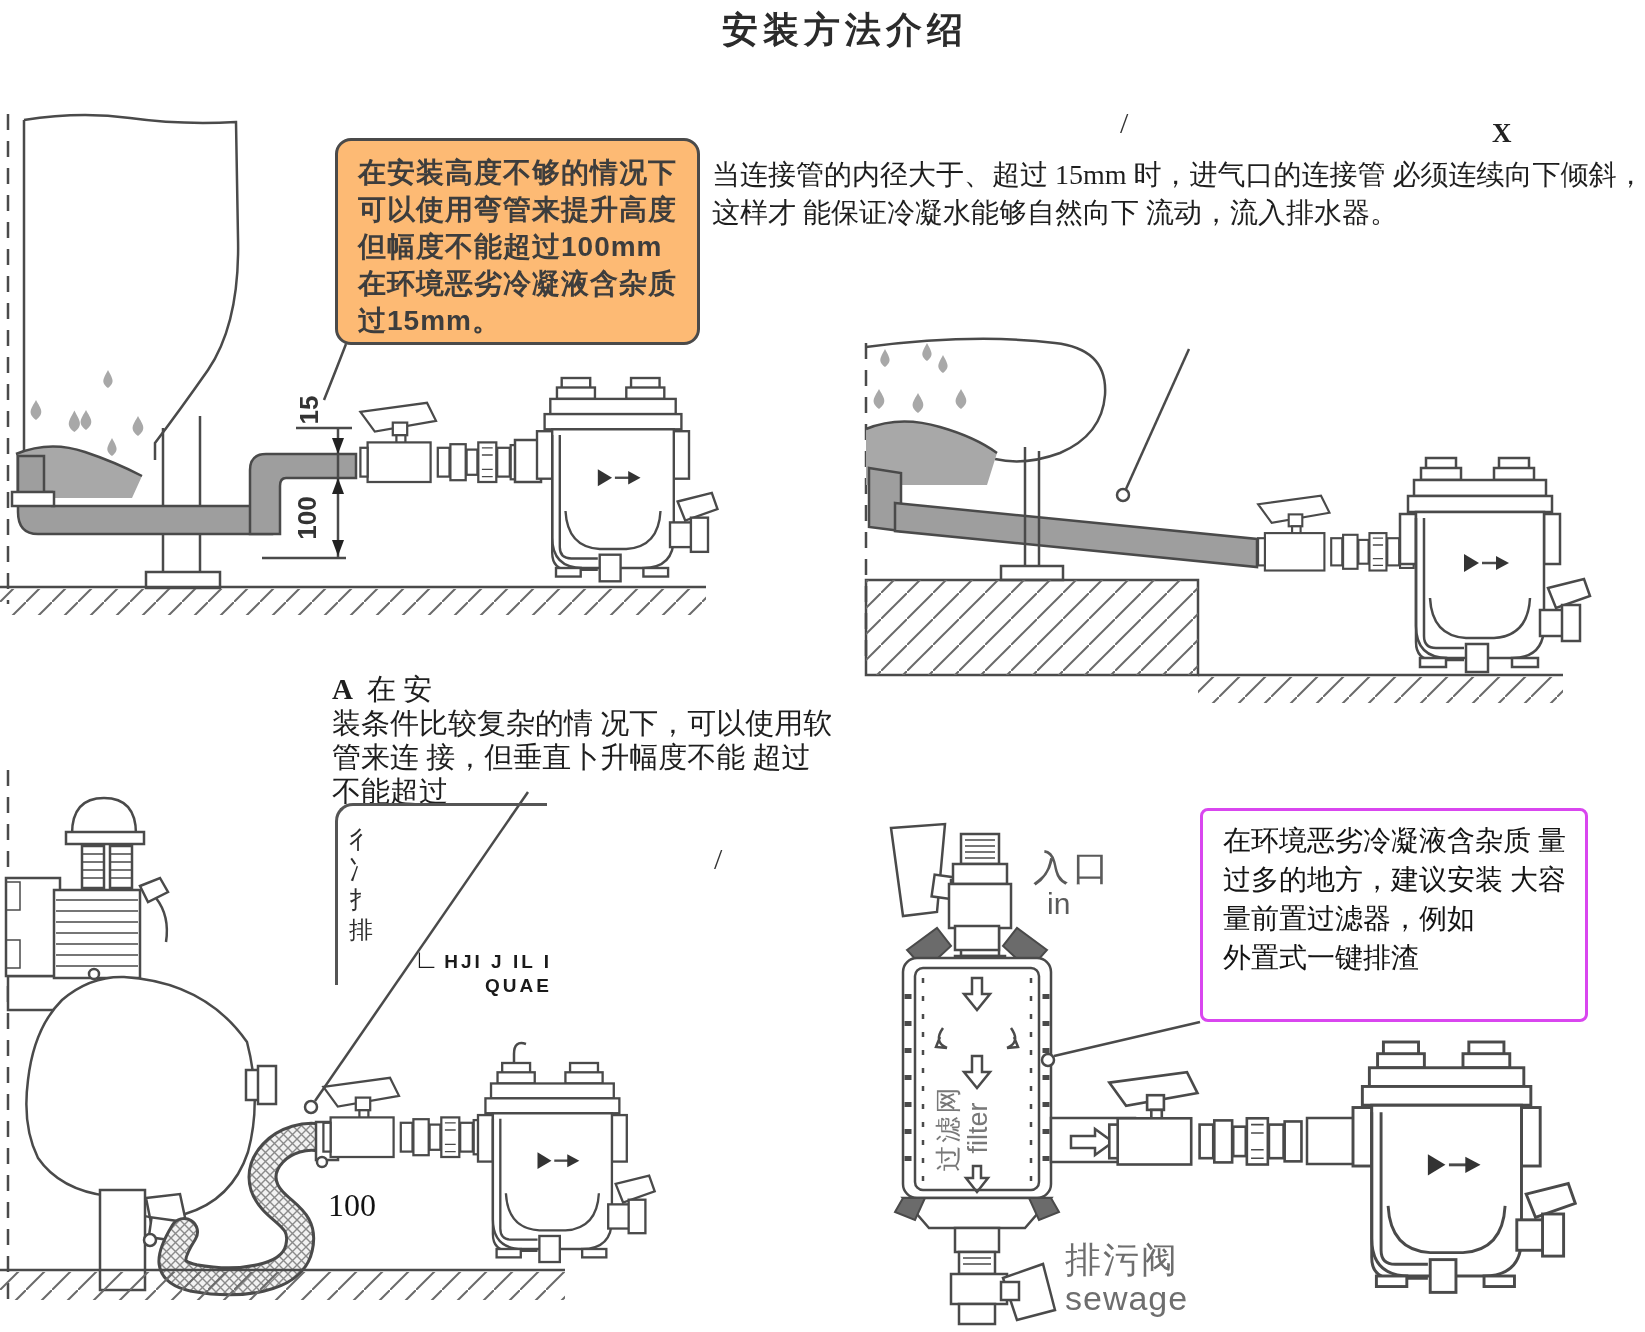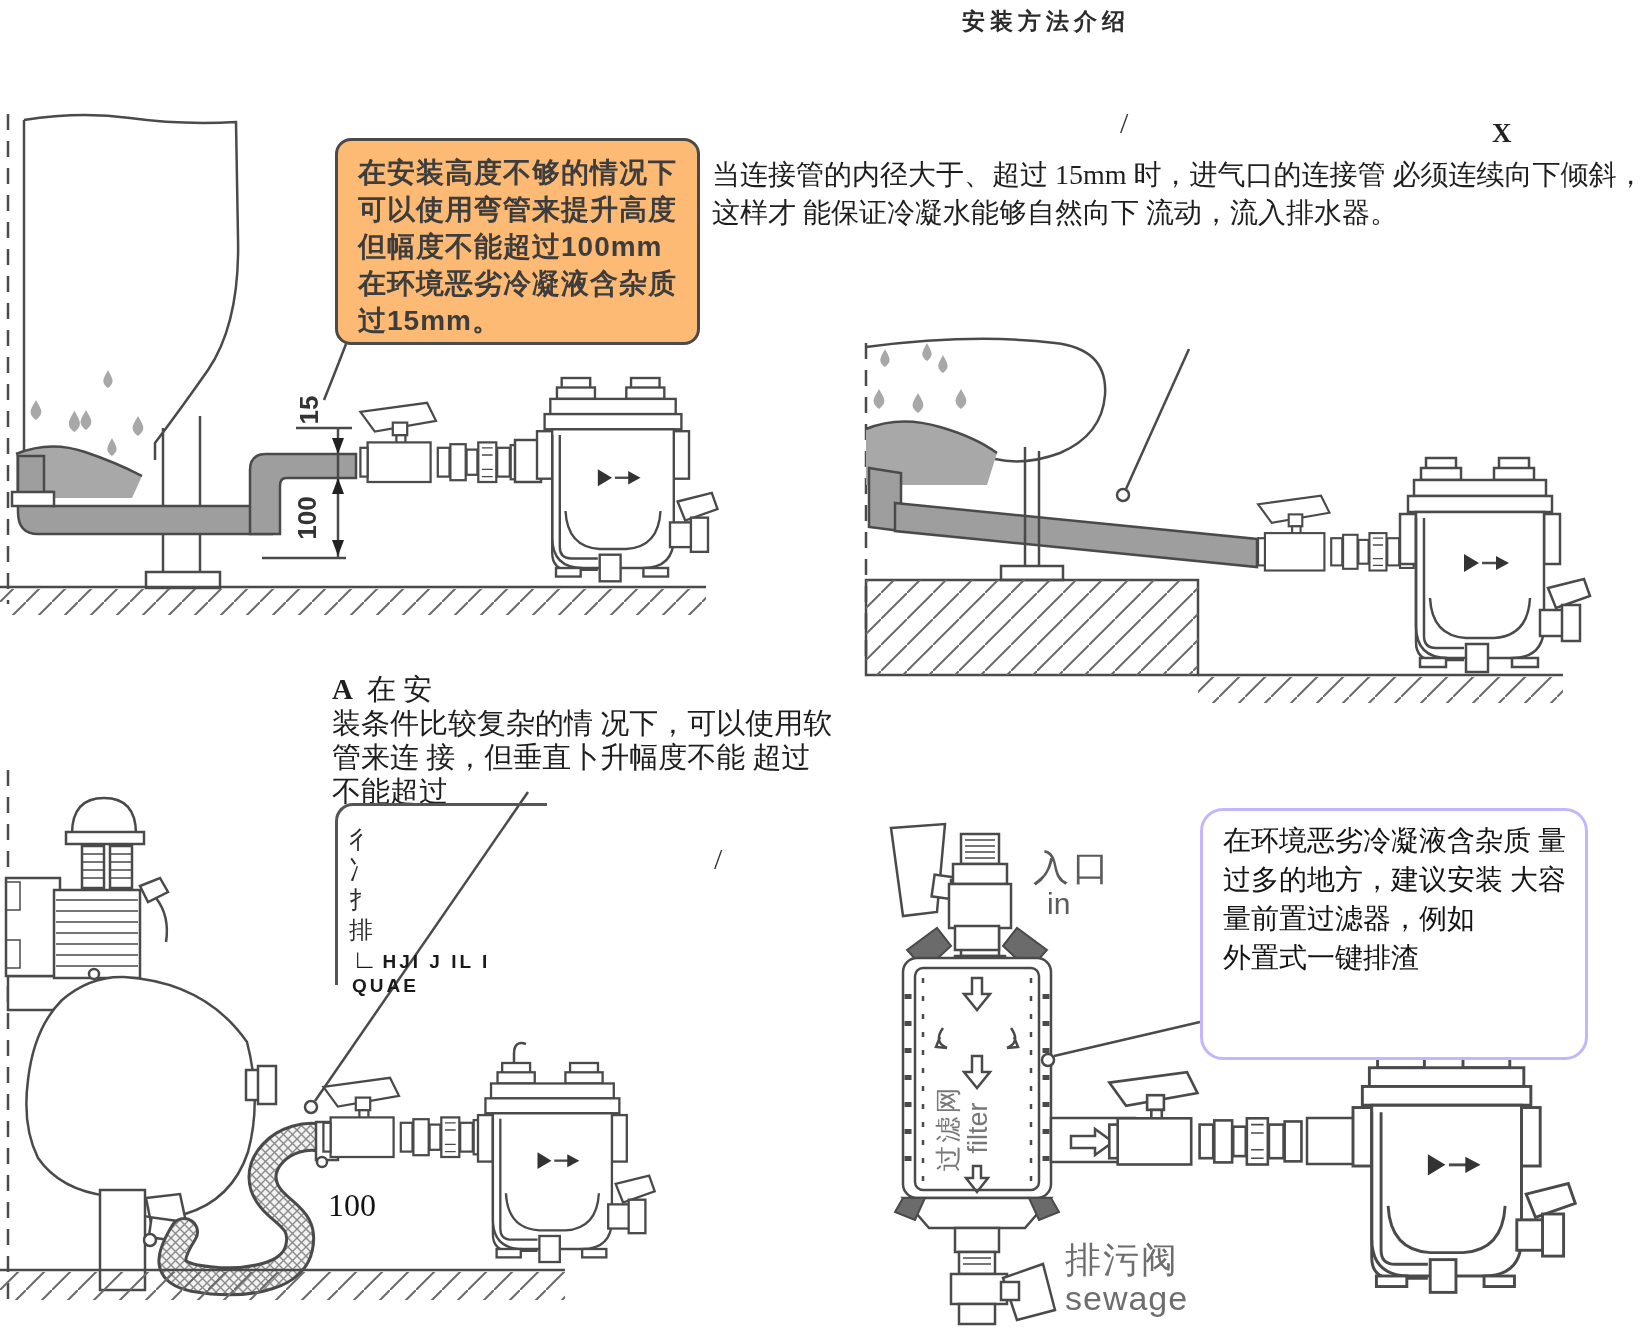--- a/index.html
+++ b/index.html
@@ -1,44 +1,44 @@
 <!DOCTYPE html>
 <html><head>
 <meta charset="utf-8">
 <style>
   html,body{margin:0;padding:0;background:#fff;}
   #canvas{position:relative;width:1645px;height:1332px;background:#ffffff;overflow:hidden;
           font-family:"Liberation Serif",serif;color:#1e1e1e;}
   .abs{position:absolute;}
   
-  .title{left:560px;top:6px;width:570px;text-align:right;font-size:23px;letter-spacing:5px;
+  .title{left:560px;top:6px;width:570px;text-align:center;font-size:36px;letter-spacing:5px;
          color:#2b2b2b;font-weight:600;}
   
   .co1{left:335px;top:138px;width:365px;height:207px;border:3px solid #4a4a4a;border-radius:16px;
        box-sizing:border-box;padding:13px 8px 0 20px;font-family:"Liberation Sans",sans-serif;
        font-weight:bold;font-size:28px;line-height:37px;color:#3d3d3d;letter-spacing:1px;background:#fdba74;}
-  .co2{left:1200px;top:808px;width:388px;height:252px;border:3px solid #c4b5fd;border-radius:23px;
+  .co2{left:1200px;top:808px;width:388px;height:214px;border:3px solid #d946ef;border-radius:8px;
        box-sizing:border-box;padding:10px 6px 0 20px;font-size:28px;line-height:39px;color:#141414;background:#fff;}
   .co2 .sftv{color:#1b3c6e;font-weight:600;white-space:pre;}
   .co2 .plain{white-space:pre;}
   
   .ptr{left:712px;top:148px;width:933px;font-size:28px;line-height:38px;color:#1e1e1e;margin-top:8px;}
   .xmark{left:1492px;top:118px;font-size:27px;font-weight:bold;color:#222;}
   .slash1{left:1120px;top:106px;font-size:30px;color:#333;}
   .pmid{left:332px;top:672px;width:528px;font-size:29px;line-height:34px;color:#1e1e1e;}
   .pmid .r{padding-right:14px;}
   .pmid .b{font-weight:bold;margin-right:14px;}
   .slash2{left:714px;top:842px;font-size:30px;color:#333;}
   
   .co3{left:335px;top:803px;width:212px;height:182px;border-left:3px solid #555;border-top:3px solid #555;
        border-top-left-radius:18px;box-sizing:border-box;}
   .gcol{left:349px;top:828px;width:28px;font-size:24px;line-height:24px;color:#2e2e2e;
         display:flex;flex-direction:column;gap:6px;font-family:"Liberation Sans",sans-serif;}
   .gline{left:352px;top:944px;width:200px;font-family:"Liberation Sans",sans-serif;font-weight:bold;
-         font-size:19px;letter-spacing:3px;color:#1a1a1a;}
+         font-size:19px;letter-spacing:3px;color:#1a1a1a;text-align:right;}
   .gline .lmk{font-size:26px;margin-right:2px;}
   
   .dim{font:700 26px "Liberation Sans",sans-serif;fill:#333;}
   .dimserif{font:400 32px "Liberation Serif",serif;fill:#111;}
   .lblbig{font:400 36px "Liberation Sans",sans-serif;fill:#5a5a5a;letter-spacing:4px;}
   .lblmid{font:400 30px "Liberation Sans",sans-serif;fill:#5a5a5a;}
   .meshtxt{font:400 26px "Liberation Sans",sans-serif;fill:#787878;letter-spacing:3px;}
   .meshtxt2{font:400 27px "Liberation Sans",sans-serif;fill:#787878;}
   .lbl2{font:400 36px "Liberation Sans",sans-serif;fill:#6e6e6e;letter-spacing:2px;}
   .lbl3{font:400 34px "Liberation Sans",sans-serif;fill:#6e6e6e;letter-spacing:1px;}

